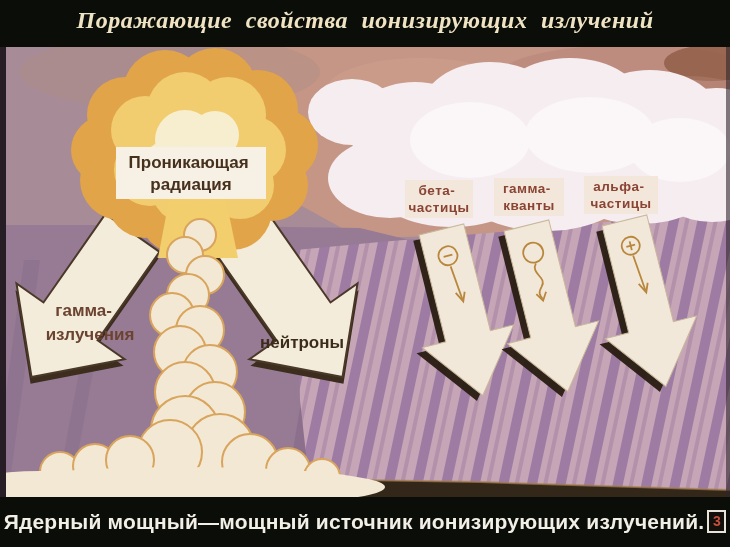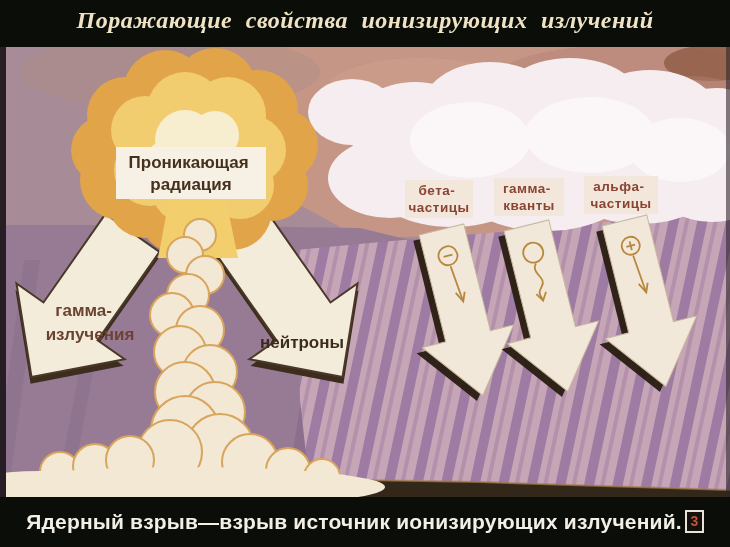--- a/index.html
+++ b/index.html
@@ -219,17 +219,17 @@
         <tspan x="621" y="208">частицы</tspan>
       </text>
     </g>
 
     <rect x="0" y="47" width="6" height="450" fill="#261e24"></rect>
     <rect x="726" y="47" width="4" height="450" fill="#30242b" opacity="0.6"></rect>
   </svg>
 
   <div class="bar caption">
     <div>
-      <span class="caption-text">Ядерный взрыв—взрыв источник ионизирующих излучений.</span><span class="frame-num">3</span>
+      <span class="caption-text">Ядерный мощный—мощный источник ионизирующих излучений.</span><span class="frame-num">3</span>
     </div>
   </div>
 
 </div>
 
 </body></html>

